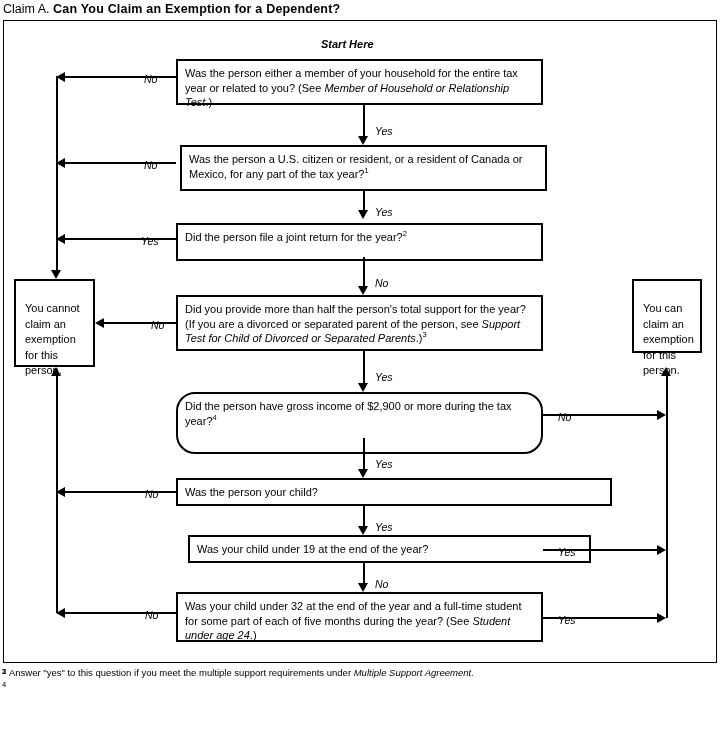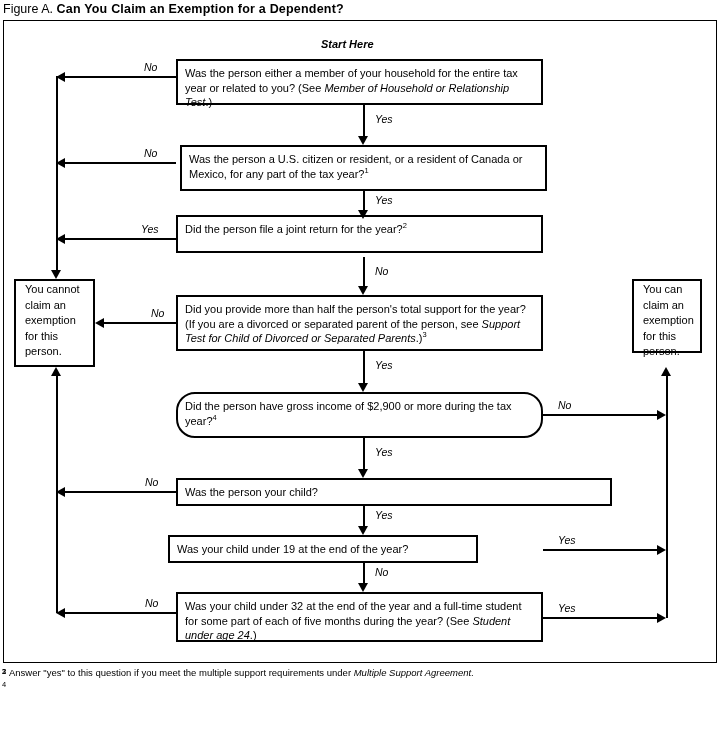--- a/index.html
+++ b/index.html
@@ -24,88 +24,88 @@
   .node{
     position:absolute;border:2px solid #000;background:#fff;
     box-sizing:border-box;
     font-size:11px;line-height:14.5px;
     padding:5px 7px 8px 7px;
   }
   .node i{font-style:italic;}
   .node sup{font-size:7.5px;vertical-align:super;line-height:0;}
 
   .terminal{
-    font-size:11px;line-height:15.5px;padding:1px 6px 6px 9px;
+    font-size:11px;line-height:15.5px;padding:20px 6px 6px 9px;
   }
 
   
   .ln{position:absolute;background:#000;}
   .hl{height:2px;}
   .vl{width:2px;}
 
   .arrow{position:absolute;width:0;height:0;}
   .arr-down{border-left:5.5px solid transparent;border-right:5.5px solid transparent;border-top:9px solid #000;}
   .arr-up{border-left:5.5px solid transparent;border-right:5.5px solid transparent;border-bottom:9px solid #000;}
   .arr-left{border-top:5.5px solid transparent;border-bottom:5.5px solid transparent;border-right:9px solid #000;}
   .arr-right{border-top:5.5px solid transparent;border-bottom:5.5px solid transparent;border-left:9px solid #000;}
 
   .elabel{
     position:absolute;font-size:10.5px;font-style:italic;
-    white-space:nowrap;line-height:12px;
+    white-space:nowrap;line-height:12px;margin-top:12px;
   }
   #start-here{
     position:absolute;font-size:11px;font-style:italic;font-weight:bold;
     white-space:nowrap;line-height:13px;
   }
 
   #footnotes{
     position:absolute;left:2px;top:666px;width:716px;
     font-size:9.5px;line-height:13.2px;
   }
   .fn{position:relative;padding-left:7px;margin-bottom:0;}
   .fn > .fn-marker{position:absolute;left:0;top:-1px;font-size:7.5px;}
   .fn i{font-style:italic;}
 </style>
 </head>
 <body>
 
 <div id="figure-title">
-  <span class="fig-label">Figure A.</span>
+  <span class="fig-label">Claim A.</span>
   <span class="fig-name">Can You Claim an Exemption for a Dependent?</span>
 </div>
 
 <div id="chart-frame"></div>
 
 <div id="start-here" style="left:321px;top:38px;">Start Here</div>
 
 <div class="node" id="n1" style="left:176px;top:59px;width:367px;height:46px;">
   <span><span>Was the person either a member of your household for the entire tax year or related to you? (See </span><i>Member of Household or Relationship Test</i><span>.)</span></span>
 </div>
 
 <div class="node" id="n2" style="left:180px;top:145px;width:367px;height:46px;">
   <span><span>Was the person a U.S. citizen or resident, or a resident of Canada or Mexico, for any part of the tax year?</span><sup>1</sup></span>
 </div>
 
-<div class="node" id="n3" style="left:176px;top:215px;width:367px;height:38px;">
+<div class="node" id="n3" style="left:176px;top:223px;width:367px;height:38px;">
   <span><span>Did the person file a joint return for the year?</span><sup>2</sup></span>
 </div>
 
 <div class="node" id="n4" style="left:176px;top:295px;width:367px;height:56px;">
   <span><span>Did you provide more than half the person's total support for the year? (If you are a divorced or separated parent of the person, see </span><i>Support Test for Child of Divorced or Separated Parents</i><span>.)</span><sup>3</sup></span>
 </div>
 
-<div class="node" id="n5" style="left:176px;top:392px;width:367px;height:46px;border-radius:19px;">
+<div class="node" id="n5" style="left:176px;top:392px;width:367px;height:62px;border-radius:19px;">
   <span><span>Did the person have gross income of $2,900 or more during the tax year?</span><sup>4</sup></span>
 </div>
 
 <div class="node" id="n6" style="left:176px;top:478px;width:436px;height:28px;">
   <span><span>Was the person your child?</span></span>
 </div>
 
-<div class="node" id="n7" style="left:168px;top:535px;width:310px;height:28px;">
+<div class="node" id="n7" style="left:188px;top:535px;width:403px;height:28px;">
   <span><span>Was your child under 19 at the end of the year?</span></span>
 </div>
 
 <div class="node" id="n8" style="left:176px;top:592px;width:367px;height:50px;">
   <span><span>Was your child under 32 at the end of the year and a full-time student for some part of each of five months during the year? (See </span><i>Student under age 24</i><span>.)</span></span>
 </div>
 
 <div class="node terminal" id="t-cannot" style="left:14px;top:279px;width:81px;height:88px;">
   <span>You cannot claim an exemption for this person.</span>
 </div>

